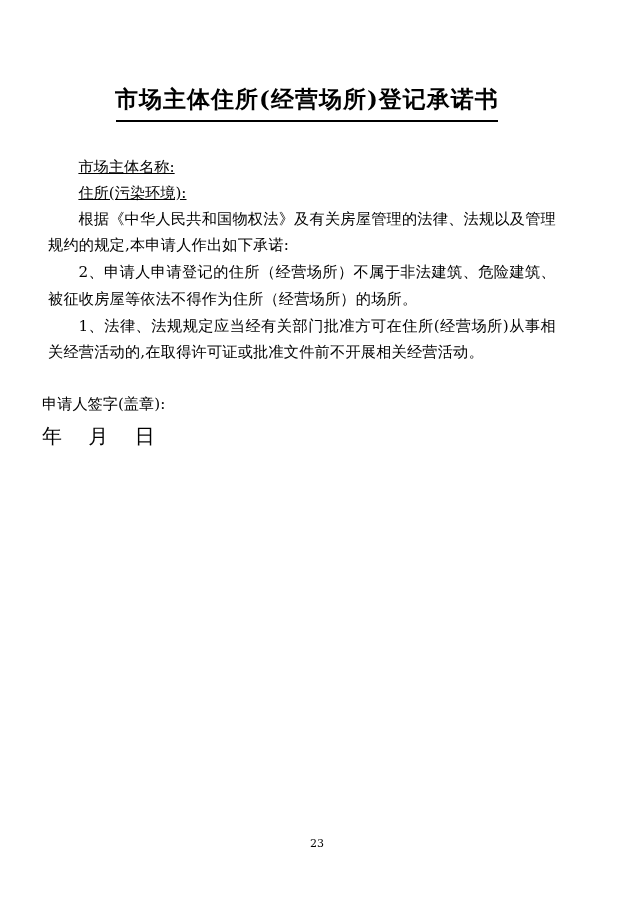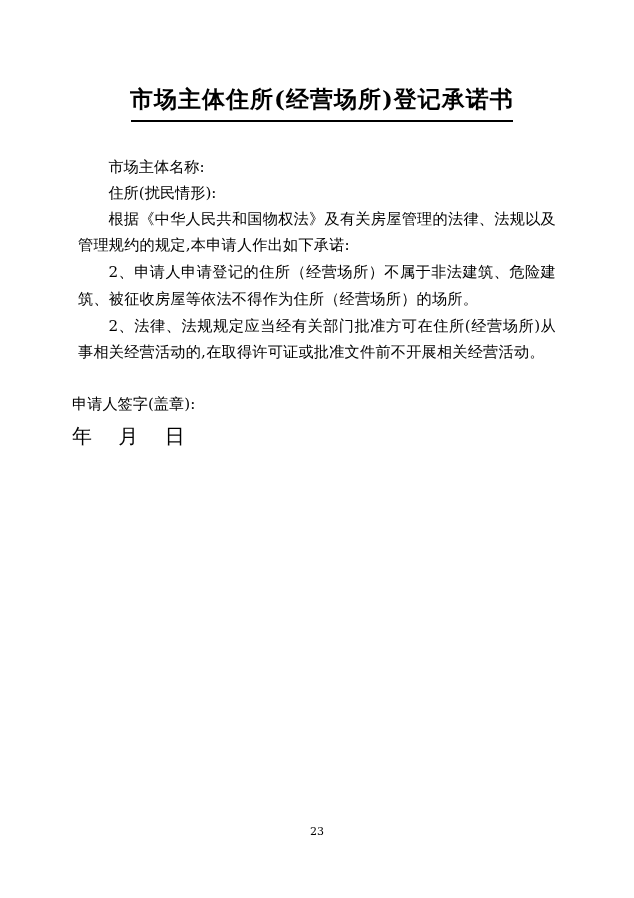--- a/index.html
+++ b/index.html
@@ -12,21 +12,21 @@
     height: 898px;
     font-family: "DejaVu Serif", serif;
     color: #000000;
     position: relative;
     overflow: hidden;
   }
   .page {
     width: 634px;
     height: 898px;
     box-sizing: border-box;
-    padding: 62px 62px 0 72px;
+    padding: 62px 62px 0 42px;
     position: relative;
   }
   .doc-title {
     text-align: center;
     font-family: "DejaVu Serif", serif;
     font-weight: bold;
     font-size: 23px;
     letter-spacing: 1px;
     margin: 22px 0 0 0;
     padding-bottom: 4px;
@@ -51,20 +51,21 @@
     letter-spacing: 0.2px;
   }
   .indent {
     text-indent: 2em;
   }
   .field-line {
     font-size: 15.2px;
     line-height: 1.72;
     text-indent: 2em;
     margin: 0;
+    text-decoration: underline;
   }
   .sign-block {
     margin-top: 26px;
     padding-right: 34px;
     text-align: left;
   }
   .sign-line {
     font-size: 15.2px;
     line-height: 1.8;
   }
@@ -75,43 +76,43 @@
     letter-spacing: 10px;
   }
   .note-block {
     margin-top: 18px;
     padding-left: 6px;
   }
   .page-number {
     position: absolute;
     left: 0;
     right: 0;
-    bottom: 60px;
+    bottom: 48px;
     text-align: center;
     font-size: 11px;
     font-family: "DejaVu Serif", serif;
   }
 </style>
 </head>
 <body>
 
 <div class="page">
 
   <h1 class="doc-title">市场主体住所(经营场所)登记承诺书</h1>
   <div class="title-rule"></div>
 
   <div class="body-block">
 
     <p class="field-line">市场主体名称:</p>
-    <p class="field-line">住所(扰民情形):</p>
+    <p class="field-line">住所(污染环境):</p>
 
     <p class="para indent">根据《中华人民共和国物权法》及有关房屋管理的法律、法规以及管理规约的规定,本申请人作出如下承诺:</p>
 
     <p class="para indent">2、申请人申请登记的住所（经营场所）不属于非法建筑、危险建筑、被征收房屋等依法不得作为住所（经营场所）的场所。</p>
-    <p class="para indent">2、法律、法规规定应当经有关部门批准方可在住所(经营场所)从事相关经营活动的,在取得许可证或批准文件前不开展相关经营活动。</p>
+    <p class="para indent">1、法律、法规规定应当经有关部门批准方可在住所(经营场所)从事相关经营活动的,在取得许可证或批准文件前不开展相关经营活动。</p>
 
   </div>
 
   <div class="sign-block">
     <div class="sign-line">申请人签字(盖章):</div>
     <div class="date-line">年  月  日</div>
   </div>
 
 
   <div class="page-number">23</div>

